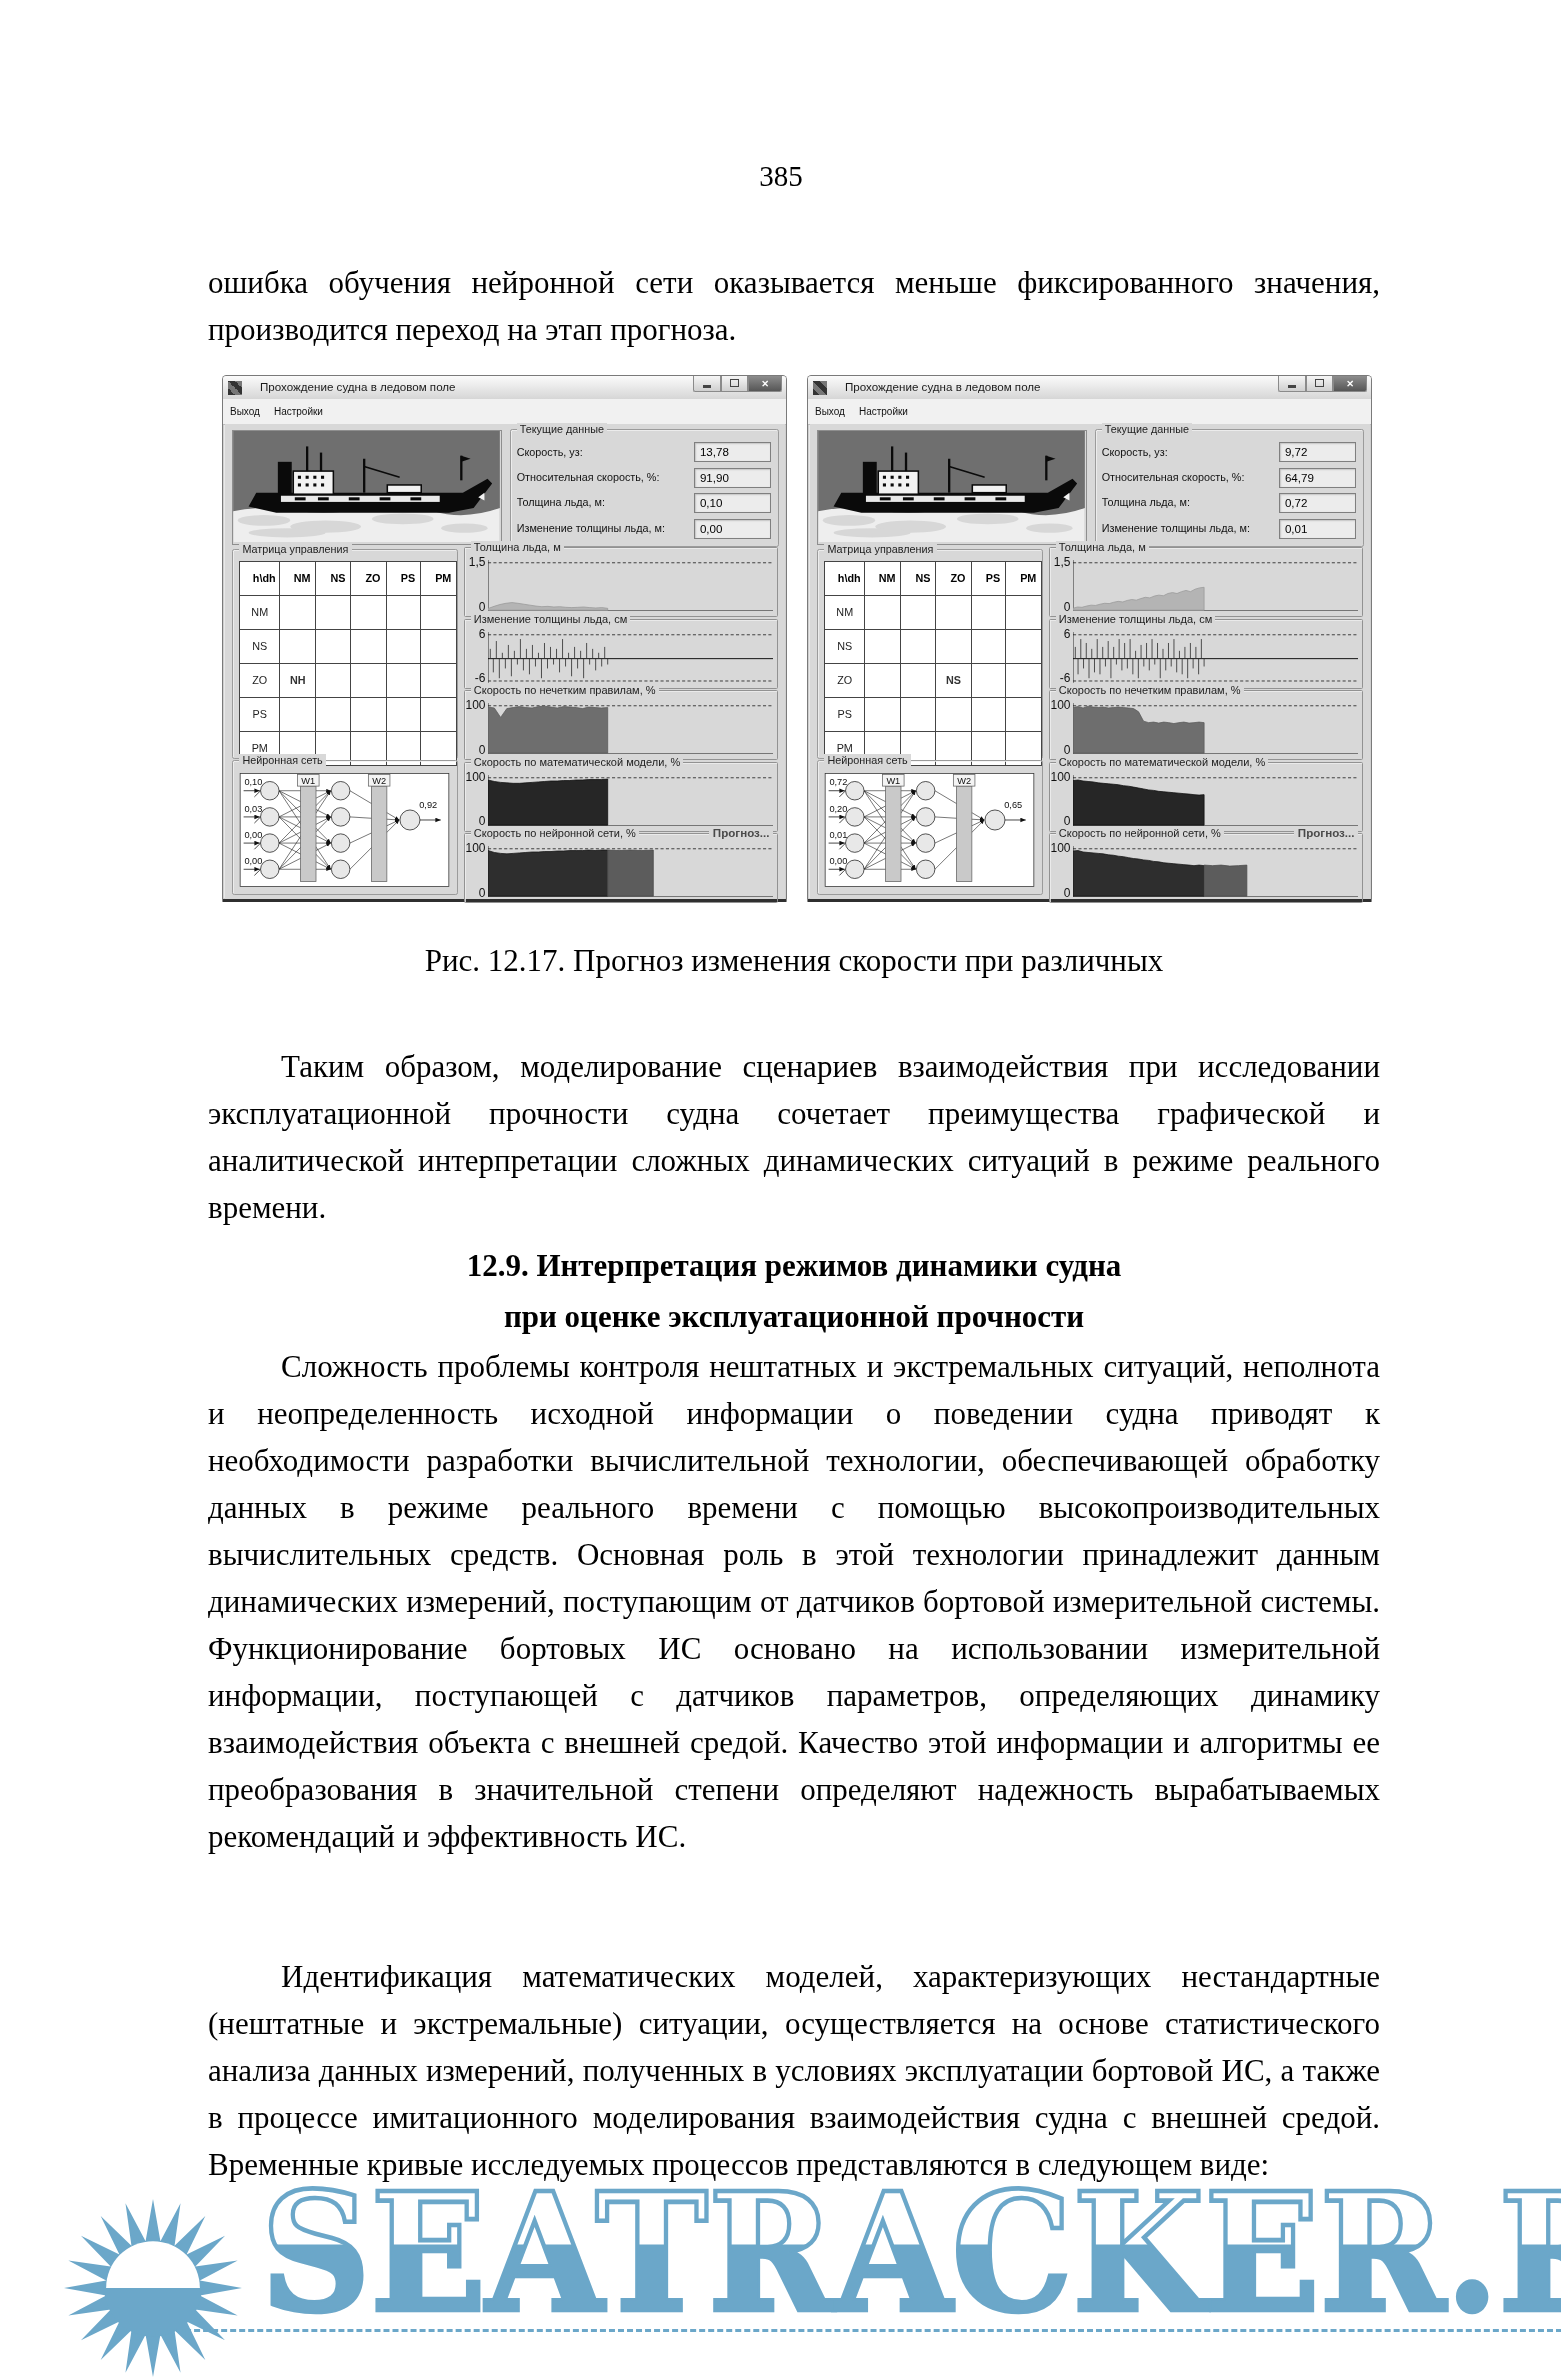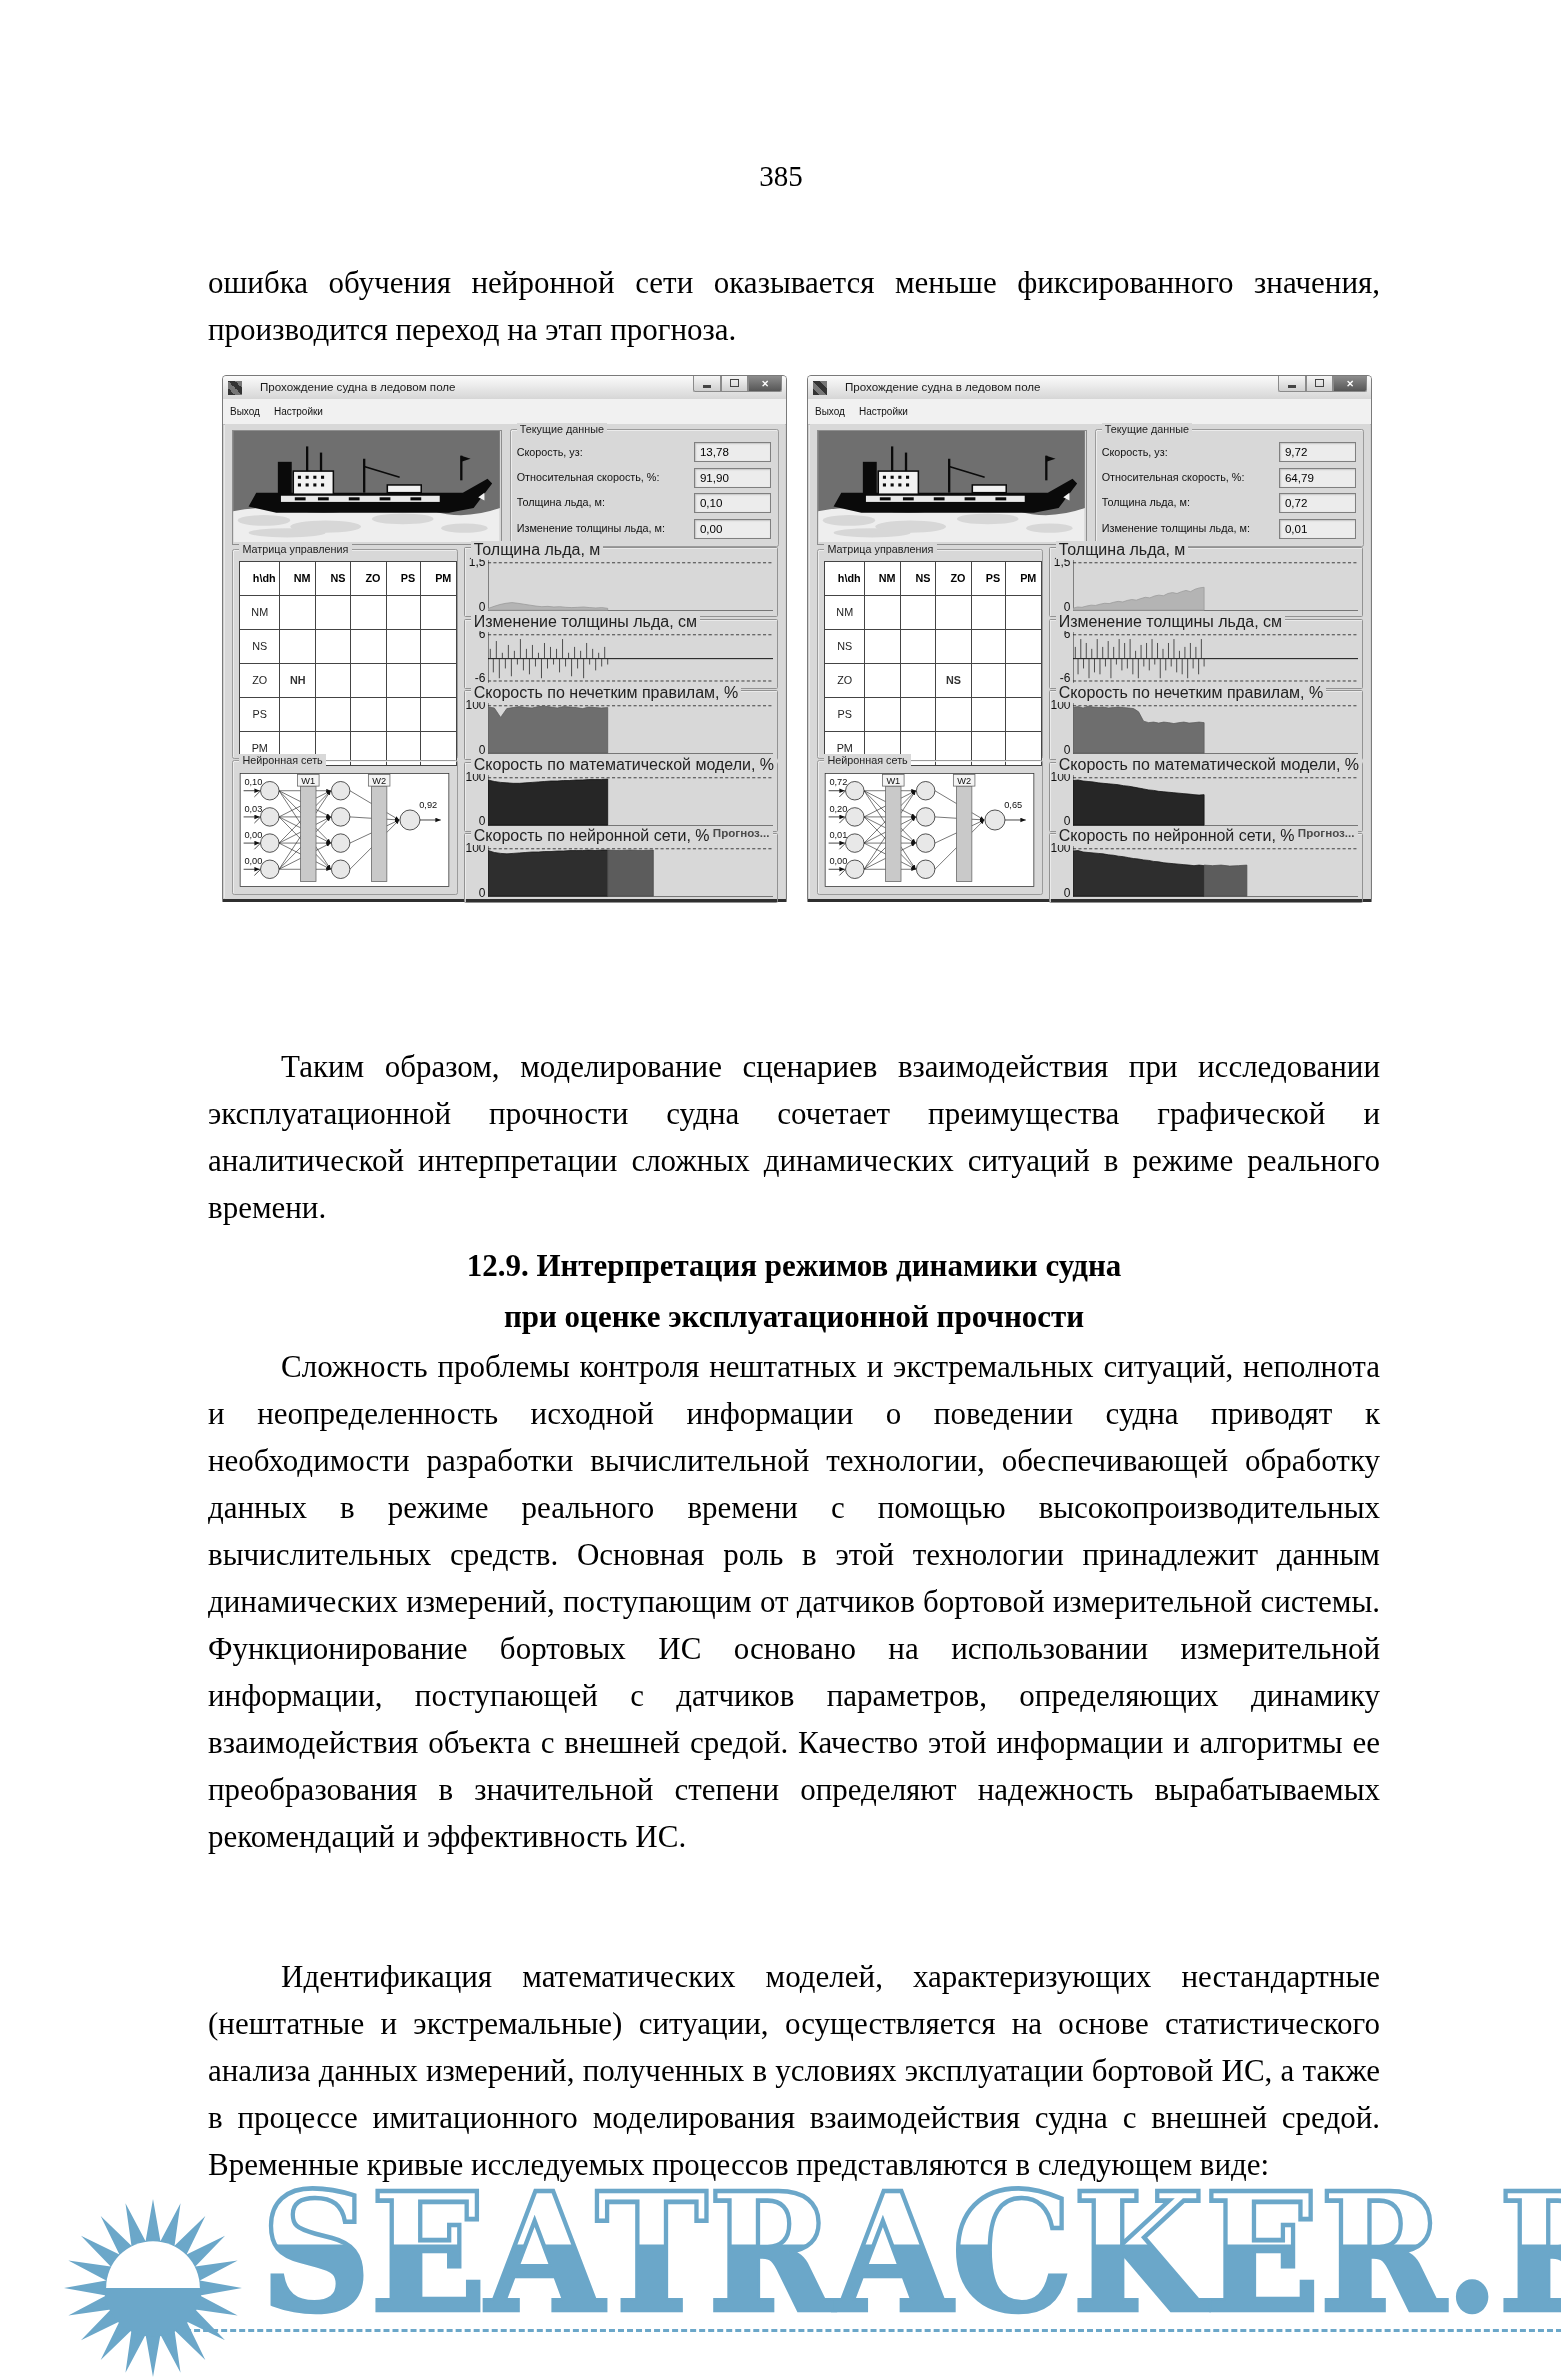--- a/index.html
+++ b/index.html
@@ -60,21 +60,21 @@
       text-align:center;font-size:10.8px;font-weight:normal;background:#fff;color:#222;}
   .matrix-table .hd{font-weight:bold;color:#000;padding-left:10px;}
   .matrix-table td.filled{font-weight:bold;color:#333;}
   .net-group{left:7.7px;top:336px;width:224px;height:133px;}
   .net-svg{position:absolute;left:6.2px;top:10.8px;}
 
   .charts-col{position:absolute;left:239px;top:123px;width:313px;}
   .chart-group{position:relative;width:312px;height:68px;border:0.8px solid #929292;border-radius:1.5px;
       margin-bottom:1.5px;box-shadow:0.8px 0.8px 0 #f0f0f0 inset;}
   .chart-group .legend{position:absolute;top:-7px;left:6.2px;background:#d8d8d8;padding:0 3.1px;
-      font-size:16px;color:#222;white-space:nowrap;z-index:1;}
+      font-size:11px;color:#222;white-space:nowrap;z-index:1;}
   .ylab{position:absolute;left:0;width:21px;text-align:right;font-size:12px;color:#111;}
   .ylab.top{top:7px;}
   .ylab.bot{bottom:2.3px;}
   .chart-svg{position:absolute;left:23px;top:12.3px;}
   .forecast-label{position:absolute;right:3.1px;top:-7.7px;background:#d8d8d8;padding:0 3.9px;
       font-size:11.6px;font-weight:bold;color:#4a4a4a;z-index:1;}
 
   
   #watermark{position:absolute;left:0;top:2182px;width:1562px;height:195px;z-index:1;}
   #sun-logo{position:absolute;left:14px;top:17px;}
@@ -670,20 +670,21 @@
             <line x1="0" y1="65.5" x2="370" y2="65.5" stroke="#555"></line>
             <path d="M0,65 L0.0,6.4 L6.5,5.8 L13.1,7.7 L19.6,8.3 L26.2,8.9 L32.7,9.5 L39.3,10.1 L45.8,11.3 L52.4,11.9 L58.9,13.1 L65.5,13.8 L72.0,15.0 L78.6,16.2 L85.1,16.8 L91.6,18.0 L98.2,18.6 L104.7,19.9 L111.3,20.5 L117.8,21.7 L124.4,22.3 L130.9,22.9 L137.5,23.5 L144.0,24.1 L150.6,24.7 L157.1,25.4 L163.7,24.7 L170.2,25.4 L170.2,65 Z" fill="#2e2e2e" stroke="#151515" stroke-width="1"></path>
             <path d="M170.2,65 L170.2,24.7 L181.3,25.4 L192.4,24.7 L203.5,26.0 L214.6,25.4 L225.7,24.7 L225.7,65 Z" fill="#5c5c5c" stroke="#4a4a4a" stroke-width="1"></path>
           </svg>
       </div>
     </div>
   </div>
 </div>
 
 <div id="caption">
+  <div>Рис. 12.17. Прогноз изменения скорости при различных</div>
 </div>
 <div class="txt indent" style="top:1043px;">Таким образом, моделирование сценариев взаимодействия при исследовании эксплуатационной прочности судна сочетает преимущества графической и аналитической интерпретации сложных динамических ситуаций в режиме реального времени.</div>
 <div id="heading">
   <div>12.9. Интерпретация режимов динамики судна</div>
   <div>при оценке эксплуатационной прочности</div>
 </div>
 <div class="txt indent" style="top:1343px;">Сложность проблемы контроля нештатных и экстремальных ситуаций, неполнота и неопределенность исходной информации о поведении судна приводят к необходимости разработки вычислительной технологии, обеспечивающей обработку данных в режиме реального времени с помощью высокопроизводительных вычислительных средств. Основная роль в этой технологии принадлежит данным динамических измерений, поступающим от датчиков бортовой измерительной системы. Функционирование бортовых ИС основано на использовании измерительной информации, поступающей с датчиков параметров, определяющих динамику взаимодействия объекта с внешней средой. Качество этой информации и алгоритмы ее преобразования в значительной степени определяют надежность вырабатываемых рекомендаций и эффективность ИС.</div>
 <div class="txt indent" style="top:1953px;">Идентификация математических моделей, характеризующих нестандартные (нештатные и экстремальные) ситуации, осуществляется на основе статистического анализа данных измерений, полученных в условиях эксплуатации бортовой ИС, а также в процессе имитационного моделирования взаимодействия судна с внешней средой. Временные кривые исследуемых процессов представляются в следующем виде:</div>
 
 <div id="watermark">

